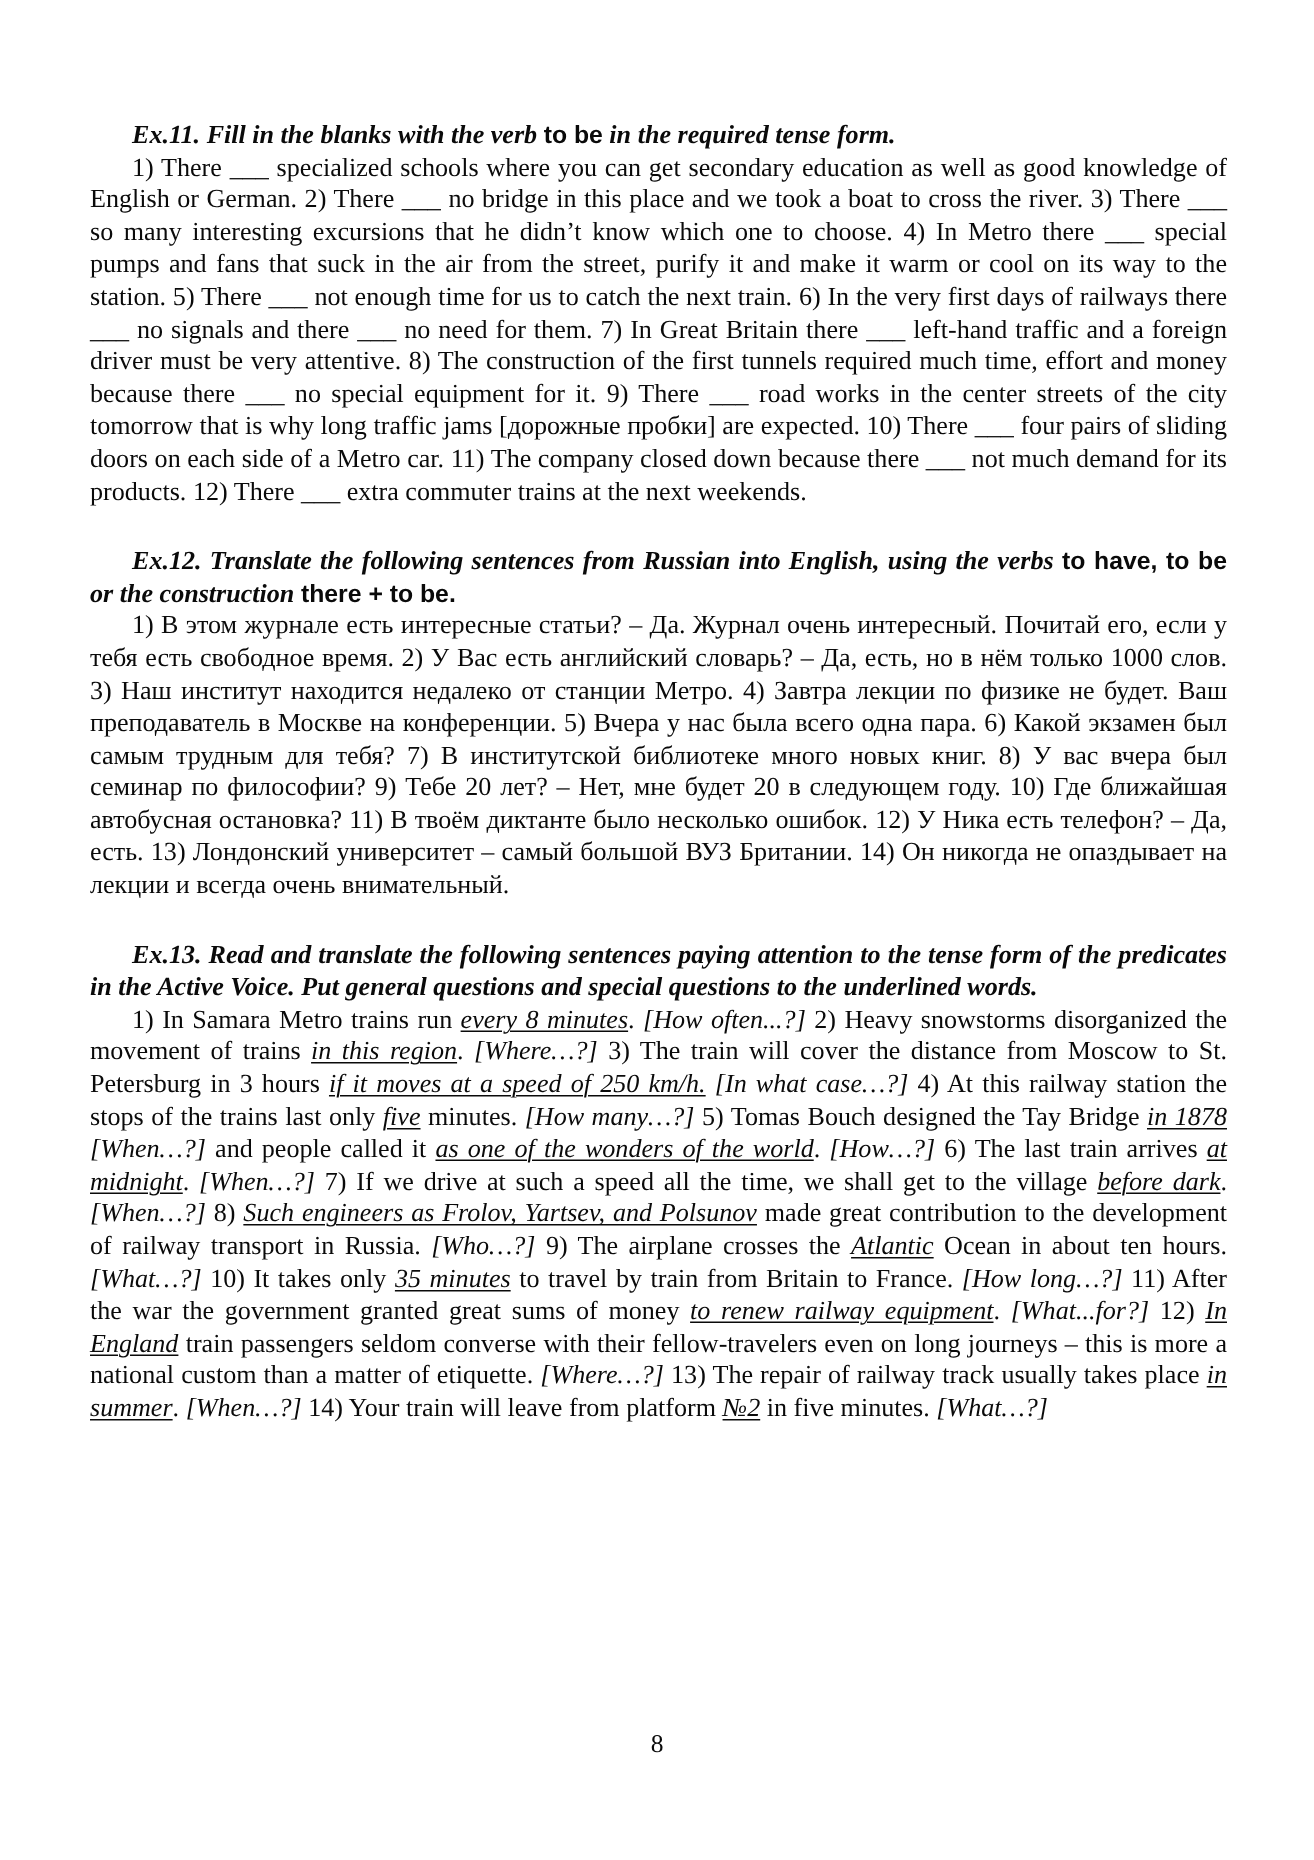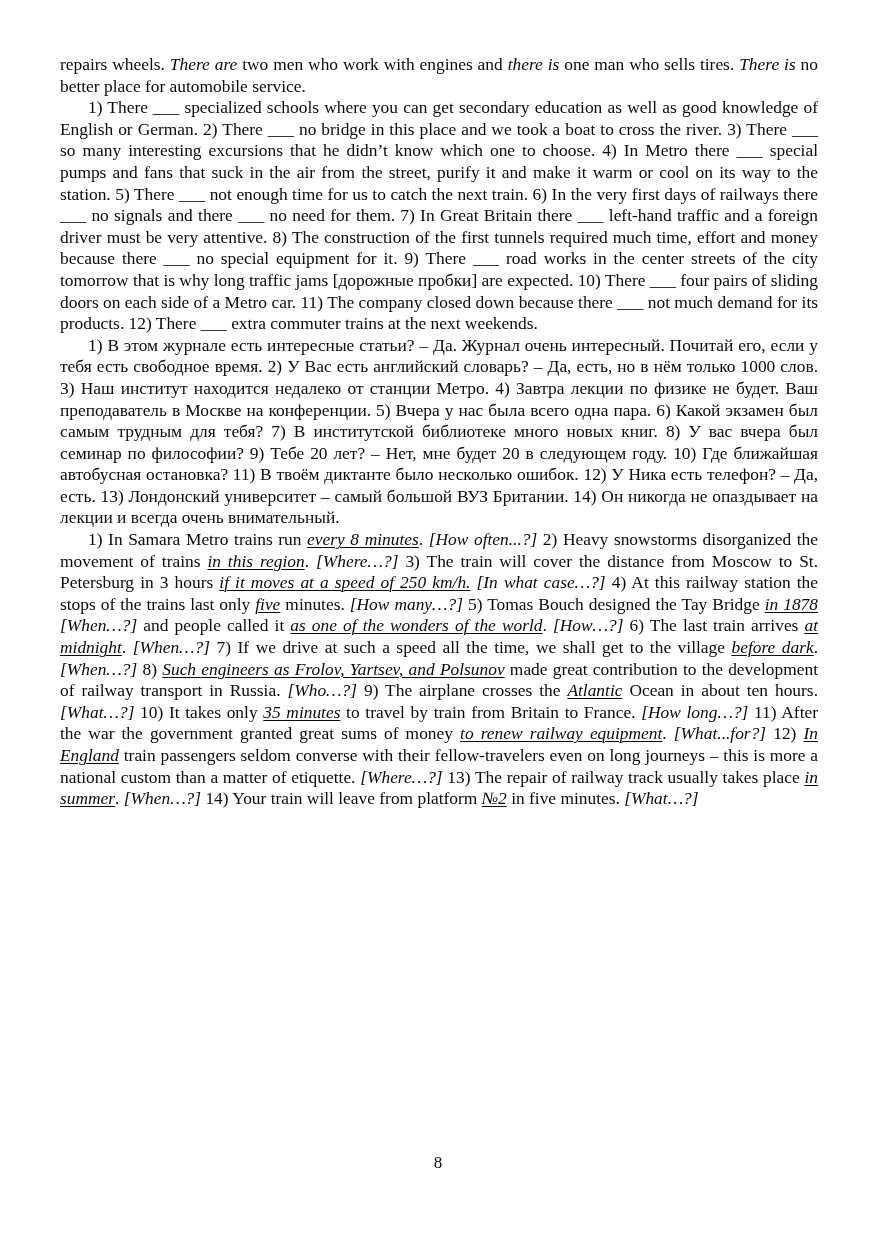--- a/index.html
+++ b/index.html
@@ -54,27 +54,29 @@
     font-size: 17px;
     line-height: 22px;
   }
 </style>
 </head>
 <body>
 
 <div class="page">
   <div class="content">
 
-    <p class="para no-indent"><span>repairs wheels. </span><span class="i">There are</span><span> two men who work with engines and </span><span class="i">there is</span><span> one man who sells tires. </span><span class="i">There is</span><span> no better place for automobile service.</span></p>
 
+    <p class="para heading sec"><span>Ex.11. Fill in the blanks with the verb </span><span class="bs">to be</span><span> in the required tense form.</span></p>
 
     <p class="para"><span>1) There ___ specialized schools where you can get secondary education as well as good knowledge of English or German. 2) There ___ no bridge in this place and we took a boat to cross the river. 3) There ___ so many interesting excursions that he didn’t know which one to choose. 4) In Metro there ___ special pumps and fans that suck in the air from the street, purify it and make it warm or cool on its way to the station. 5) There ___ not enough time for us to catch the next train. 6) In the very first days of railways there ___ no signals and there ___ no need for them. 7) In Great Britain there ___ left-hand traffic and a foreign driver must be very attentive. 8) The construction of the first tunnels required much time, effort and money because there ___ no special equipment for it. 9) There ___ road works in the center streets of the city tomorrow that is why long traffic jams [дорожные пробки] are expected. 10) There ___ four pairs of sliding doors on each side of a Metro car. 11) The company closed down because there ___ not much demand for its products. 12) There ___ extra commuter trains at the next weekends.</span></p>
 
+    <p class="para heading sec"><span>Ex.12. Translate the following sentences from Russian into English, using the verbs </span><span class="bs">to have, to be</span><span> or the construction </span><span class="bs">there + to be.</span></p>
 
     <p class="para"><span>1) В этом журнале есть интересные статьи? – Да. Журнал очень интересный. Почитай его, если у тебя есть свободное время. 2) У Вас есть английский словарь? – Да, есть, но в нём только 1000 слов. 3) Наш институт находится недалеко от станции Метро. 4) Завтра лекции по физике не будет. Ваш преподаватель в Москве на конференции. 5) Вчера у нас была всего одна пара. 6) Какой экзамен был самым трудным для тебя? 7) В институтской библиотеке много новых книг. 8) У вас вчера был семинар по философии? 9) Тебе 20 лет? – Нет, мне будет 20 в следующем году. 10) Где ближайшая автобусная остановка? 11) В твоём диктанте было несколько ошибок. 12) У Ника есть телефон? – Да, есть. 13) Лондонский университет – самый большой ВУЗ Британии. 14) Он никогда не опаздывает на лекции и всегда очень внимательный.</span></p>
 
+    <p class="para heading sec"><span>Ex.13. Read and translate the following sentences paying attention to the tense form of the predicates in the Active Voice. Put general questions and special questions to the underlined words.</span></p>
 
     <p class="para"><span>1) In Samara Metro trains run </span><span class="u">every 8 minutes</span><span>. </span><span class="i">[How often...?]</span><span> 2) Heavy snowstorms disorganized the movement of trains </span><span class="u">in this region</span><span>. </span><span class="i">[Where…?]</span><span> 3) The train will cover the distance from Moscow to St. Petersburg in 3 hours </span><span class="u">if it moves at a speed of 250 km/h.</span><span> </span><span class="i">[In what case…?]</span><span> 4) At this railway station the stops of the trains last only </span><span class="u">five</span><span> minutes. </span><span class="i">[How many…?]</span><span> 5) Tomas Bouch designed the Tay Bridge </span><span class="u">in 1878</span><span> </span><span class="i">[When…?]</span><span> and people called it </span><span class="u">as one of the wonders of the world</span><span>. </span><span class="i">[How…?]</span><span> 6) The last train arrives </span><span class="u">at midnight</span><span>. </span><span class="i">[When…?]</span><span> 7) If we drive at such a speed all the time, we shall get to the village </span><span class="u">before dark</span><span>. </span><span class="i">[When…?]</span><span> 8) </span><span class="u">Such engineers as Frolov, Yartsev, and Polsunov</span><span> made great contribution to the development of railway transport in Russia. </span><span class="i">[Who…?]</span><span> 9) The airplane crosses the </span><span class="u">Atlantic</span><span> Ocean in about ten hours. </span><span class="i">[What…?]</span><span> 10) It takes only </span><span class="u">35 minutes</span><span> to travel by train from Britain to France. </span><span class="i">[How long…?]</span><span> 11) After the war the government granted great sums of money </span><span class="u">to renew railway equipment</span><span>. </span><span class="i">[What...for?]</span><span> 12) </span><span class="u">In England</span><span> train passengers seldom converse with their fellow-travelers even on long journeys – this is more a national custom than a matter of etiquette. </span><span class="i">[Where…?]</span><span> 13) The repair of railway track usually takes place </span><span class="u">in summer</span><span>. </span><span class="i">[When…?]</span><span> 14) Your train will leave from platform </span><span class="u">№2</span><span> in five minutes. </span><span class="i">[What…?]</span></p>
 
   </div>
 
   <div class="page-number">8</div>
 </div>
 
 </body></html>

